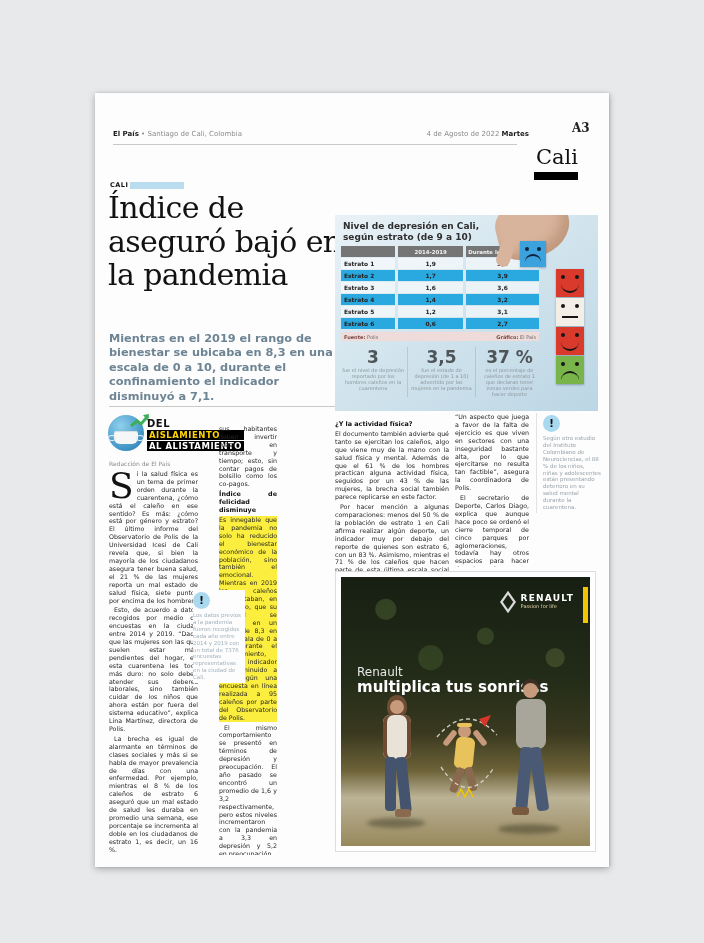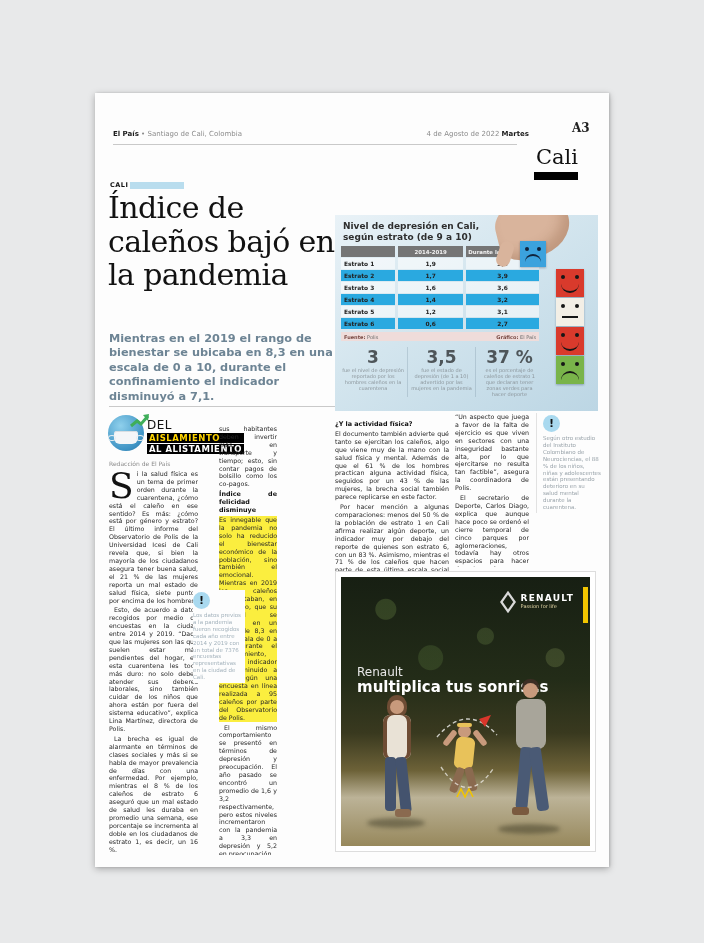--- a/index.html
+++ b/index.html
@@ -23,21 +23,21 @@
   .standfirst{font-size:11.3px;line-height:14.4px;font-weight:bold;color:#6d8494;}
   
   .badge{display:flex;align-items:flex-start;gap:3px;}
   .globe{position:relative;width:36px;height:36px;border-radius:50%;
          background:radial-gradient(circle at 35% 30%,#8fd0ec,#3e93c4 70%,#2a6f9c);}
   .mask{position:absolute;left:6px;top:16px;width:24px;height:13px;background:#f4f6f8;border-radius:3px 3px 6px 6px;box-shadow:inset 0 1px 0 #d8dee2;}
   .mask:before,.mask:after{content:"";position:absolute;top:4px;width:6px;height:4px;border:1px solid #e8eef2;border-radius:50%;}
   .mask:before{left:-6px;} .mask:after{right:-6px;}
   .arrow-up{position:absolute;right:-6px;top:-2px;}
   .badge-txt{display:flex;flex-direction:column;gap:1px;margin-top:3px;}
-  .badge-l1{font-size:12px;font-weight:400;color:#111;letter-spacing:.5px;}
+  .badge-l1{font-size:10px;font-weight:700;color:#111;letter-spacing:.5px;}
   .badge-l2{font-size:8.5px;font-weight:800;color:#ffd400;background:#000;padding:0 2px;letter-spacing:.5px;}
   .badge-l3{font-size:8.5px;font-weight:800;color:#fff;background:#000;padding:0 2px;letter-spacing:.5px;}
   .byline{font-size:6px;color:#8a8a8a;}
   
   .col{font-size:6.3px;line-height:7.9px;color:#262626;text-align:justify;overflow:hidden;}
   .col p{margin:0 0 2px 0;text-indent:5px;}
   .col p.noind{text-indent:0;}
   .col h4{margin:3px 0 1px 0;font-size:6.4px;color:#111;}
   .dropcap{float:left;font-family:"DejaVu Serif",serif;font-size:36px;line-height:30px;margin:1px 3px 0 0;color:#111;}
   .hl{background:#fbee3f;}
@@ -113,21 +113,21 @@
     <div class="abs rule" style="left:18px;top:51px;width:404px;"></div>
     <div class="abs cali" style="left:441px;top:52px;">Cali</div>
     <div class="abs cali-bar" style="left:439px;top:79px;width:44px;height:8px;"></div>
 
     <div class="abs kicker" style="left:15px;top:88px;">
       <span>CALI</span>
         <i></i>
     </div>
     <div class="abs headline" style="left:13px;top:98px;width:240px;">
       <div>Índice de</div>
-      <div>caleños bajó en</div>
+      <div>aseguró bajó en</div>
       <div>la pandemia</div>
     </div>
     <div class="abs standfirst" style="left:14px;top:239px;width:230px;">Mientras en el 2019 el rango de bienestar se ubicaba en 8,3 en una escala de 0 a 10, durante el confinamiento el indicador disminuyó a 7,1.</div>
     <div class="abs rule" style="left:14px;top:313px;width:228px;"></div>
 
     <div class="abs badge" style="left:13px;top:322px;">
       <div class="globe">
         <div class="mask"></div>
         <svg class="arrow-up" width="20" height="16" viewBox="0 0 20 16">
           <polyline points="1,13 7,8 11,11 18,3" fill="none" stroke="#3fae5a" stroke-width="3"></polyline>

